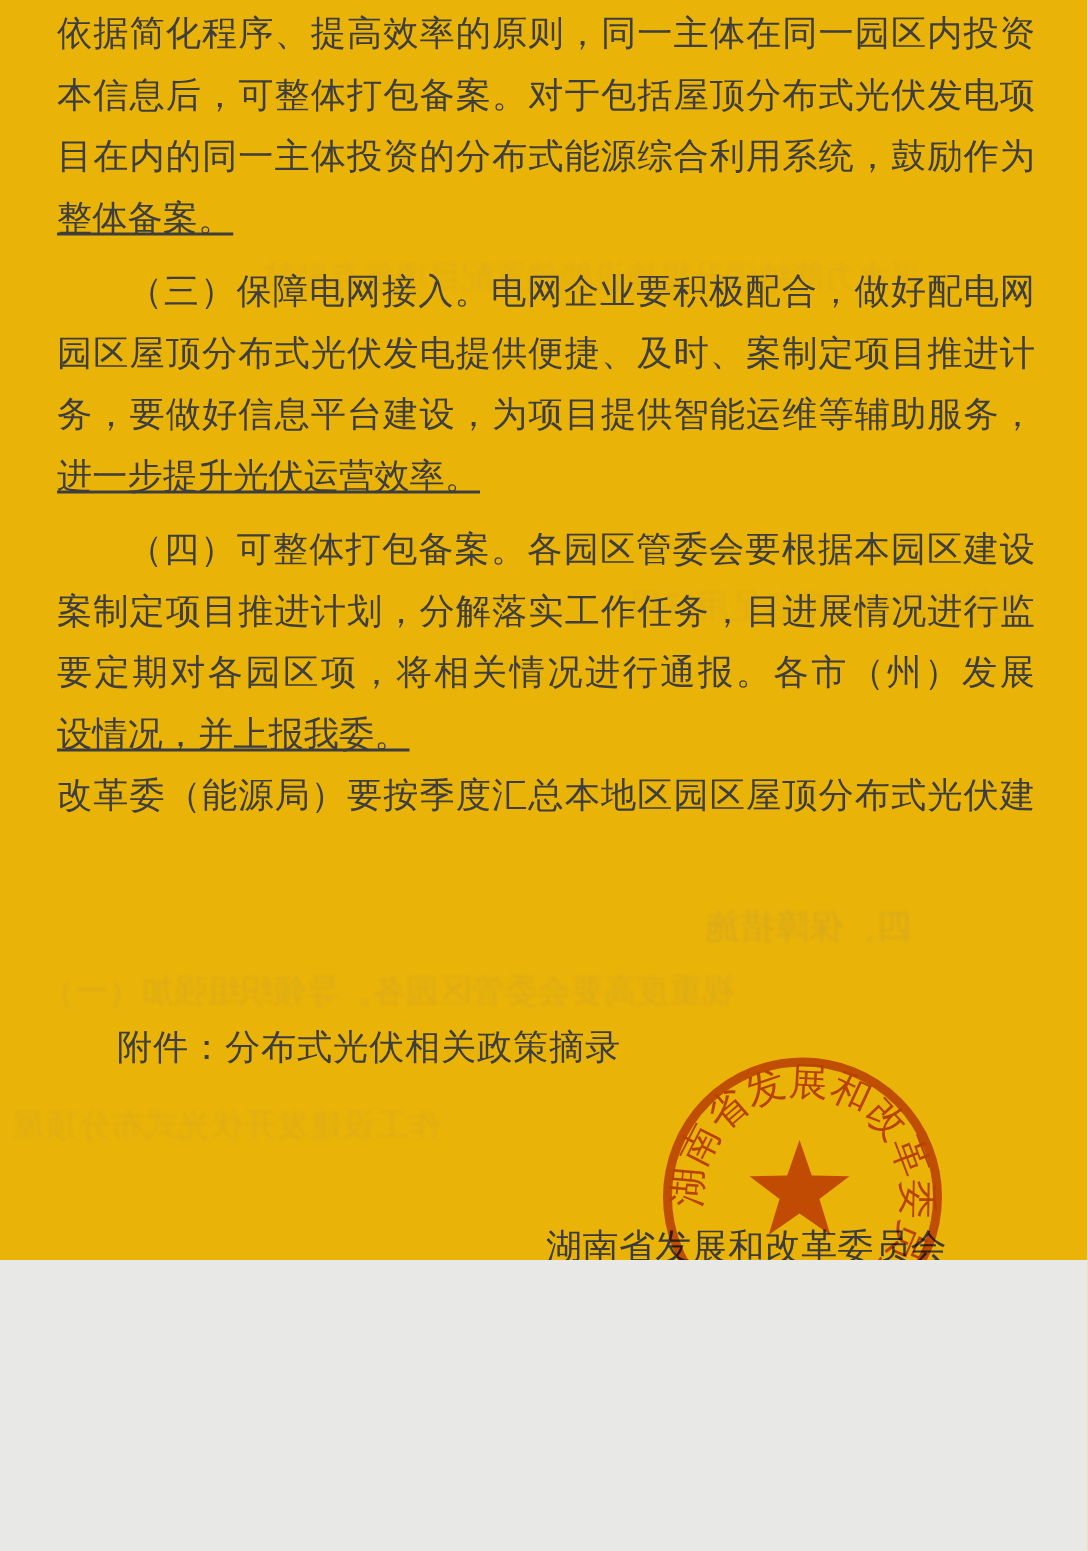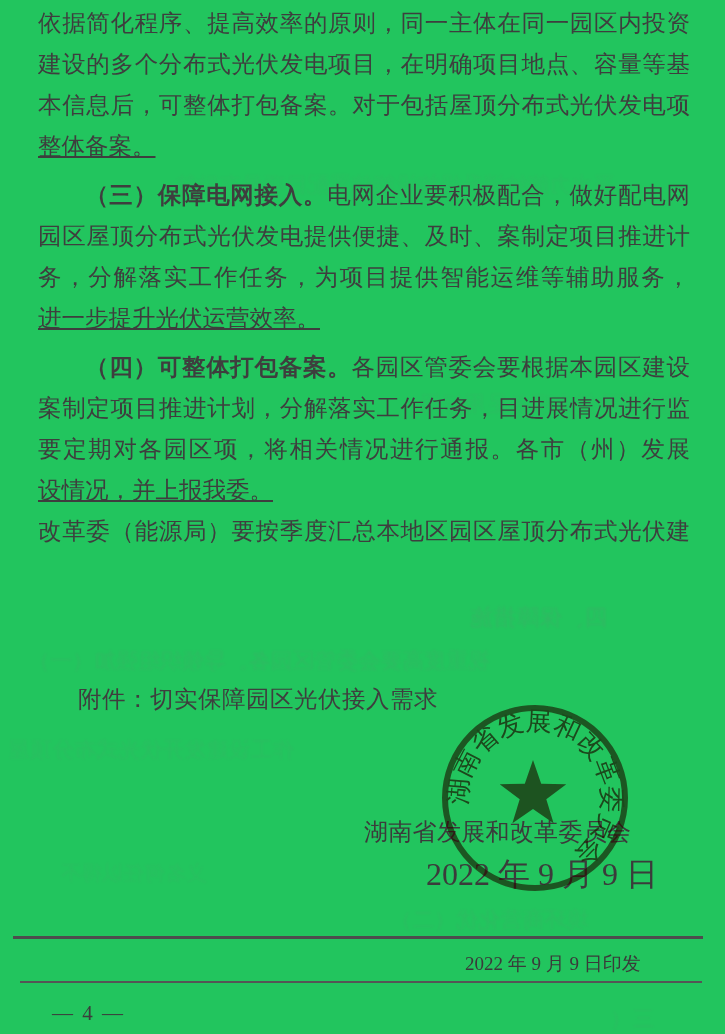--- a/index.html
+++ b/index.html
@@ -1,34 +1,34 @@
 <!DOCTYPE html>
 <html><head>
 <meta charset="utf-8">
 <style>
   html,body{margin:0;padding:0;background:#e8e8e6;}
   .page{
     position:relative;
-    width:725px;height:1034px;
-    background:#22c55e;
+    width:725px;height:840px;
+    background:#eab308;
     overflow:hidden;
     font-family:"Liberation Serif","DejaVu Serif",serif;
     color:#3f3f3f;
   }
   
   .content{position:absolute;top:3px;left:38px;width:652px;}
   .para{margin-bottom:8px;}
   .tline{
     height:41px;line-height:41px;font-size:23.5px;
     text-align:justify;text-align-last:justify;
     overflow:hidden;color:#3e3e3e;
   }
   .tline.short{text-align-last:left;text-decoration:underline;}
   .tline.leadline{padding-left:47px;}
-  .lead{font-weight:bold;}
+  .lead{font-weight:normal;}
   
   .attachment{
     position:absolute;left:78px;top:679px;height:41px;line-height:41px;
     font-size:23.5px;white-space:nowrap;color:#3e3e3e;letter-spacing:.5px;
   }
   
   .sig-org{
     position:absolute;left:364px;top:812px;height:41px;line-height:41px;
     font-size:24px;letter-spacing:.3px;white-space:nowrap;color:#3b3b3b;
   }
@@ -75,40 +75,40 @@
       <div class="bleed" style="left: 28px; top: 646px; opacity: 0.12; font-size: 22px;">视重度高要会委管区园各。导领织组强加（一）</div>
       <div class="bleed" style="left: 8px; top: 735px; opacity: 0.09; font-size: 22px;">作工设建发开伏光式布分顶屋</div>
       <div class="bleed" style="left: 390px; top: 905px; opacity: 0.11; font-size: 22px;">境环商营化优（二）</div>
       <div class="bleed" style="left: 60px; top: 858px; opacity: 0.08; font-size: 21px;">义名何任以得不</div>
       <div class="bleed" style="left: 610px; top: 1004px; opacity: 0.09; font-size: 22px;">三（</div>
     </div>
 
   <div class="content">
       <div class="para">
         <div class="tline">依据简化程序、提高效率的原则，同一主体在同一园区内投资</div>
-        <div class="tline">建设的多个分布式光伏发电项目，在明确项目地点、容量等基</div>
         <div class="tline">本信息后，可整体打包备案。对于包括屋顶分布式光伏发电项</div>
+        <div class="tline">目在内的同一主体投资的分布式能源综合利用系统，鼓励作为</div>
         <div class="tline short">整体备案。</div>
       </div>
       <div class="para">
         <div class="tline leadline"><b class="lead">（三）保障电网接入。</b>电网企业要积极配合，做好配电网</div>
         <div class="tline">园区屋顶分布式光伏发电提供便捷、及时、案制定项目推进计划</div>
-        <div class="tline">务，分解落实工作任务，为项目提供智能运维等辅助服务，</div>
+        <div class="tline">务，要做好信息平台建设，为项目提供智能运维等辅助服务，</div>
         <div class="tline short">进一步提升光伏运营效率。</div>
       </div>
       <div class="para">
         <div class="tline leadline"><b class="lead">（四）可整体打包备案。</b>各园区管委会要根据本园区建设方</div>
         <div class="tline">案制定项目推进计划，分解落实工作任务，目进展情况进行监督</div>
         <div class="tline">要定期对各园区项，将相关情况进行通报。各市（州）发展</div>
         <div class="tline short">设情况，并上报我委。</div>
         <div class="tline">改革委（能源局）要按季度汇总本地区园区屋顶分布式光伏建</div>
       </div>
     </div>
 
-  <div class="attachment">附件：切实保障园区光伏接入需求</div>
+  <div class="attachment">附件：分布式光伏相关政策摘录</div>
 
   <div class="sig-org">湖南省发展和改革委员会</div>
   <div class="sig-date">2022 年 9 月 9 日</div>
 
   <svg class="seal" viewBox="0 0 212 212">
     <circle cx="105" cy="105" r="90" fill="none" stroke="#c7523a" stroke-width="6" stroke-opacity="0.9"></circle>
     <path id="sealArc" d="M 37.4 112.1 A 68 68 0 1 1 128.3 168.9" fill="none"></path>
     <text font-size="26" fill="#c4503a" textLength="287" lengthAdjust="spacingAndGlyphs" font-family="Liberation Serif, DejaVu Serif, serif">
       <textPath href="#sealArc">湖南省发展和改革委员会</textPath>
     </text>

